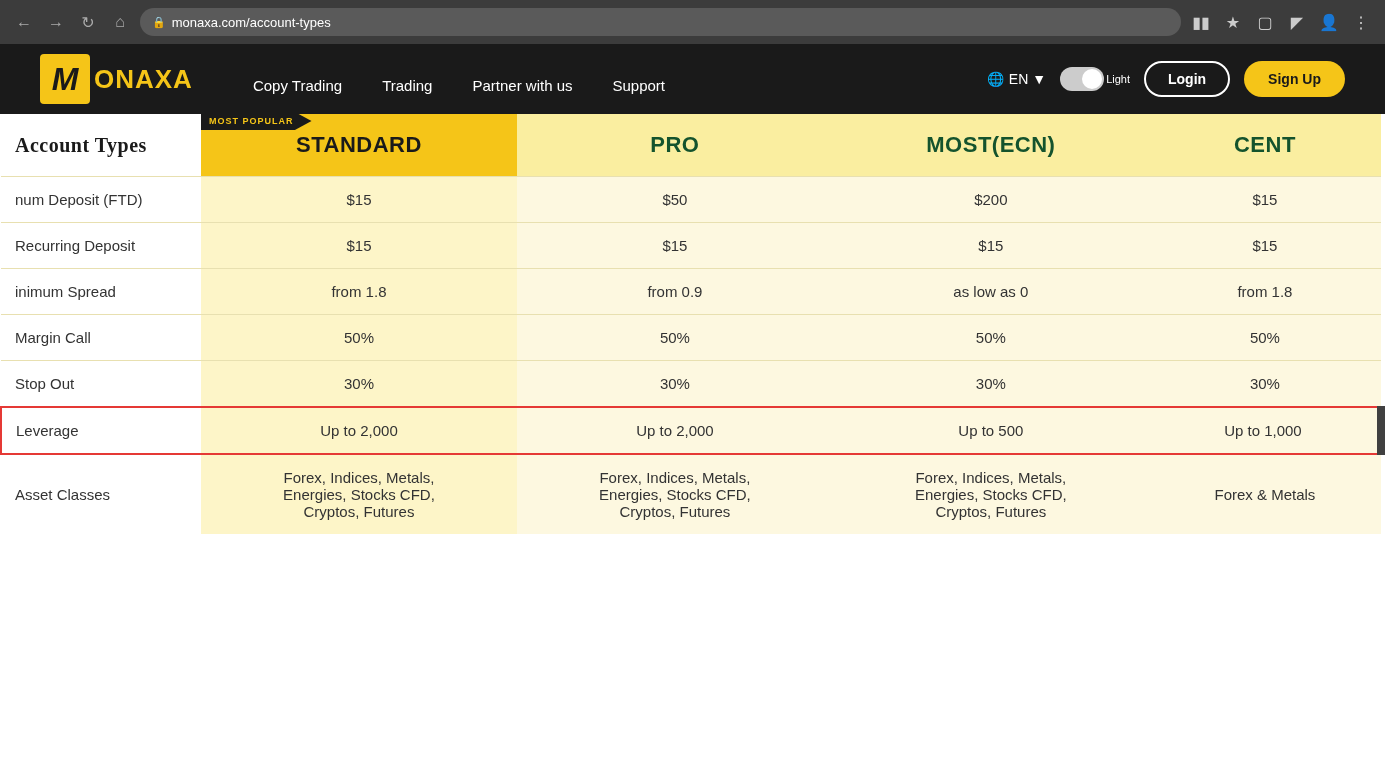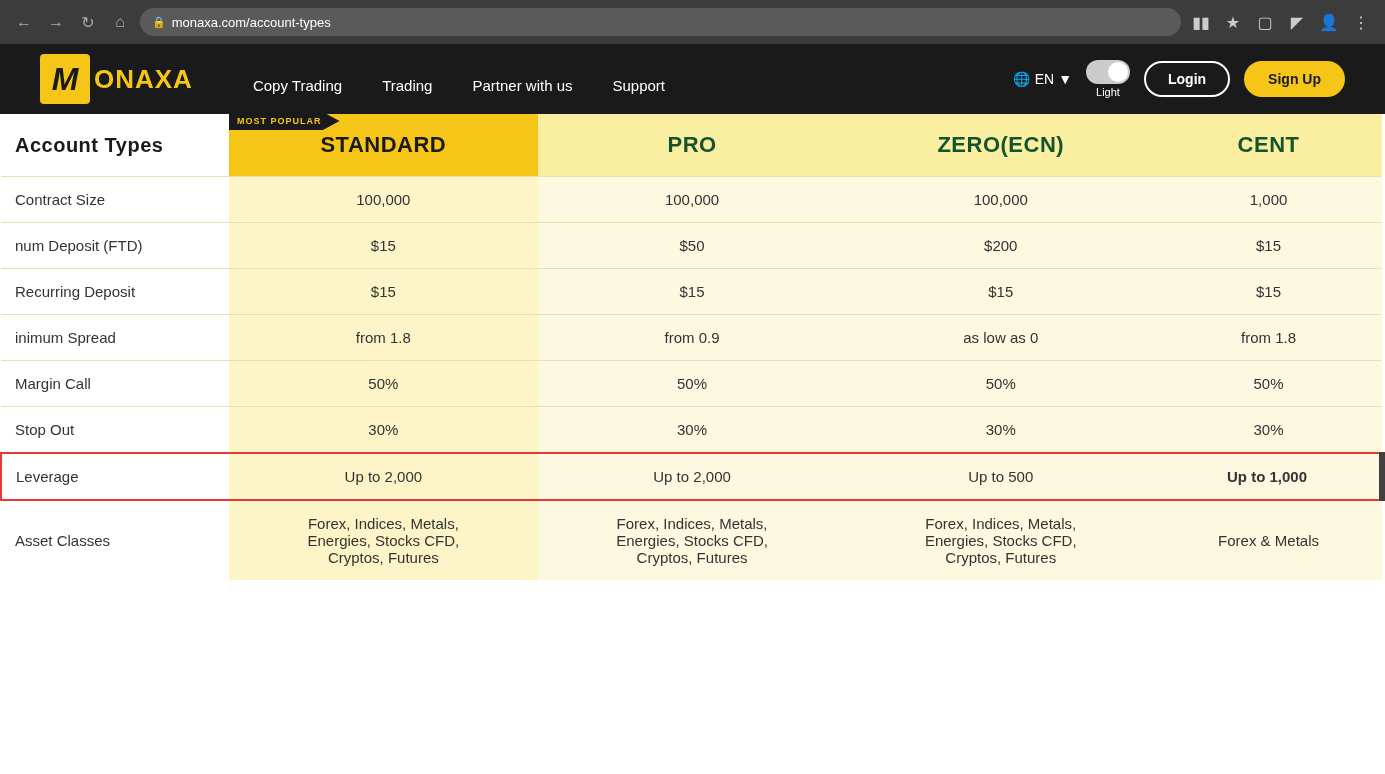--- a/index.html
+++ b/index.html
@@ -92,21 +92,21 @@
     .lang-selector {
       color: #fff;
       font-size: 14px;
       display: flex;
       align-items: center;
       gap: 4px;
       cursor: pointer;
     }
     .toggle-container {
       display: flex;
-      flex-direction: column;
+      flex-direction: row;
       align-items: center;
       gap: 2px;
     }
     .toggle {
       width: 44px; height: 24px;
       background: #ccc;
       border-radius: 12px;
       position: relative;
       cursor: pointer;
     }
@@ -148,22 +148,23 @@
     .table-section {
       padding: 0 0 40px 0;
       overflow-x: auto;
     }
     table {
       width: 100%;
       border-collapse: collapse;
       min-width: 900px;
     }
     .col-label {
-      width: 228px;
+      width: 200px;
       min-width: 120px;
+      font-family: Liberation Serif, serif;
     }
 
     thead tr th {
       padding: 18px 28px;
       text-align: center;
       font-size: 22px;
       font-weight: 700;
       letter-spacing: 0.5px;
       position: relative;
     }
@@ -226,22 +227,21 @@
 
     
     tr.leverage-row td {
       border-top: 2px solid #e53935 !important;
       border-bottom: 2px solid #e53935 !important;
     }
     tr.leverage-row td.label-cell {
       border-left: 2px solid #e53935;
     }
     tr.leverage-row td:last-child {
-      border-right: 6px solid #404040;
-      font-weight: bold;
+      border-right: 8px solid #404040;
     }
     ::-webkit-scrollbar { width: 8px; }
     ::-webkit-scrollbar-track { background: #f1f1f1; }
     ::-webkit-scrollbar-thumb { background: #ccc; border-radius: 4px; }
 
     .logo-m {
       font-size: 32px;
       font-weight: 900;
       color: #1a1a1a;
       font-style: italic;
@@ -304,32 +304,25 @@
 <div class="table-section">
   <table>
     <thead>
       <tr>
         <th class="col-label" style="font-size:20px;font-weight:700;padding-left:14px;text-align:left;">Account Types</th>
         <th class="th-standard" style="position:relative;">
           <div class="most-popular-badge">MOST POPULAR</div>
           <span>STANDARD</span>
         </th>
         <th class="th-pro">PRO</th>
-        <th class="th-zero">ZERO(ECN)</th>
+        <th class="th-zero">MOST(ECN)</th>
         <th class="th-cent">CENT</th>
       </tr>
     </thead>
     <tbody id="table-body">
-    <tr>
-          <td class="label-cell">Contract Size</td>
-          <td class="std-cell">100,000</td>
-          <td class="pro-cell">100,000</td>
-          <td class="zero-cell">100,000</td>
-          <td class="cent-cell">1,000</td>
-        </tr>
         <tr>
           <td class="label-cell">num Deposit (FTD)</td>
           <td class="std-cell">$15</td>
           <td class="pro-cell">$50</td>
           <td class="zero-cell">$200</td>
           <td class="cent-cell">$15</td>
         </tr>
         <tr>
           <td class="label-cell">Recurring Deposit</td>
           <td class="std-cell">$15</td>

